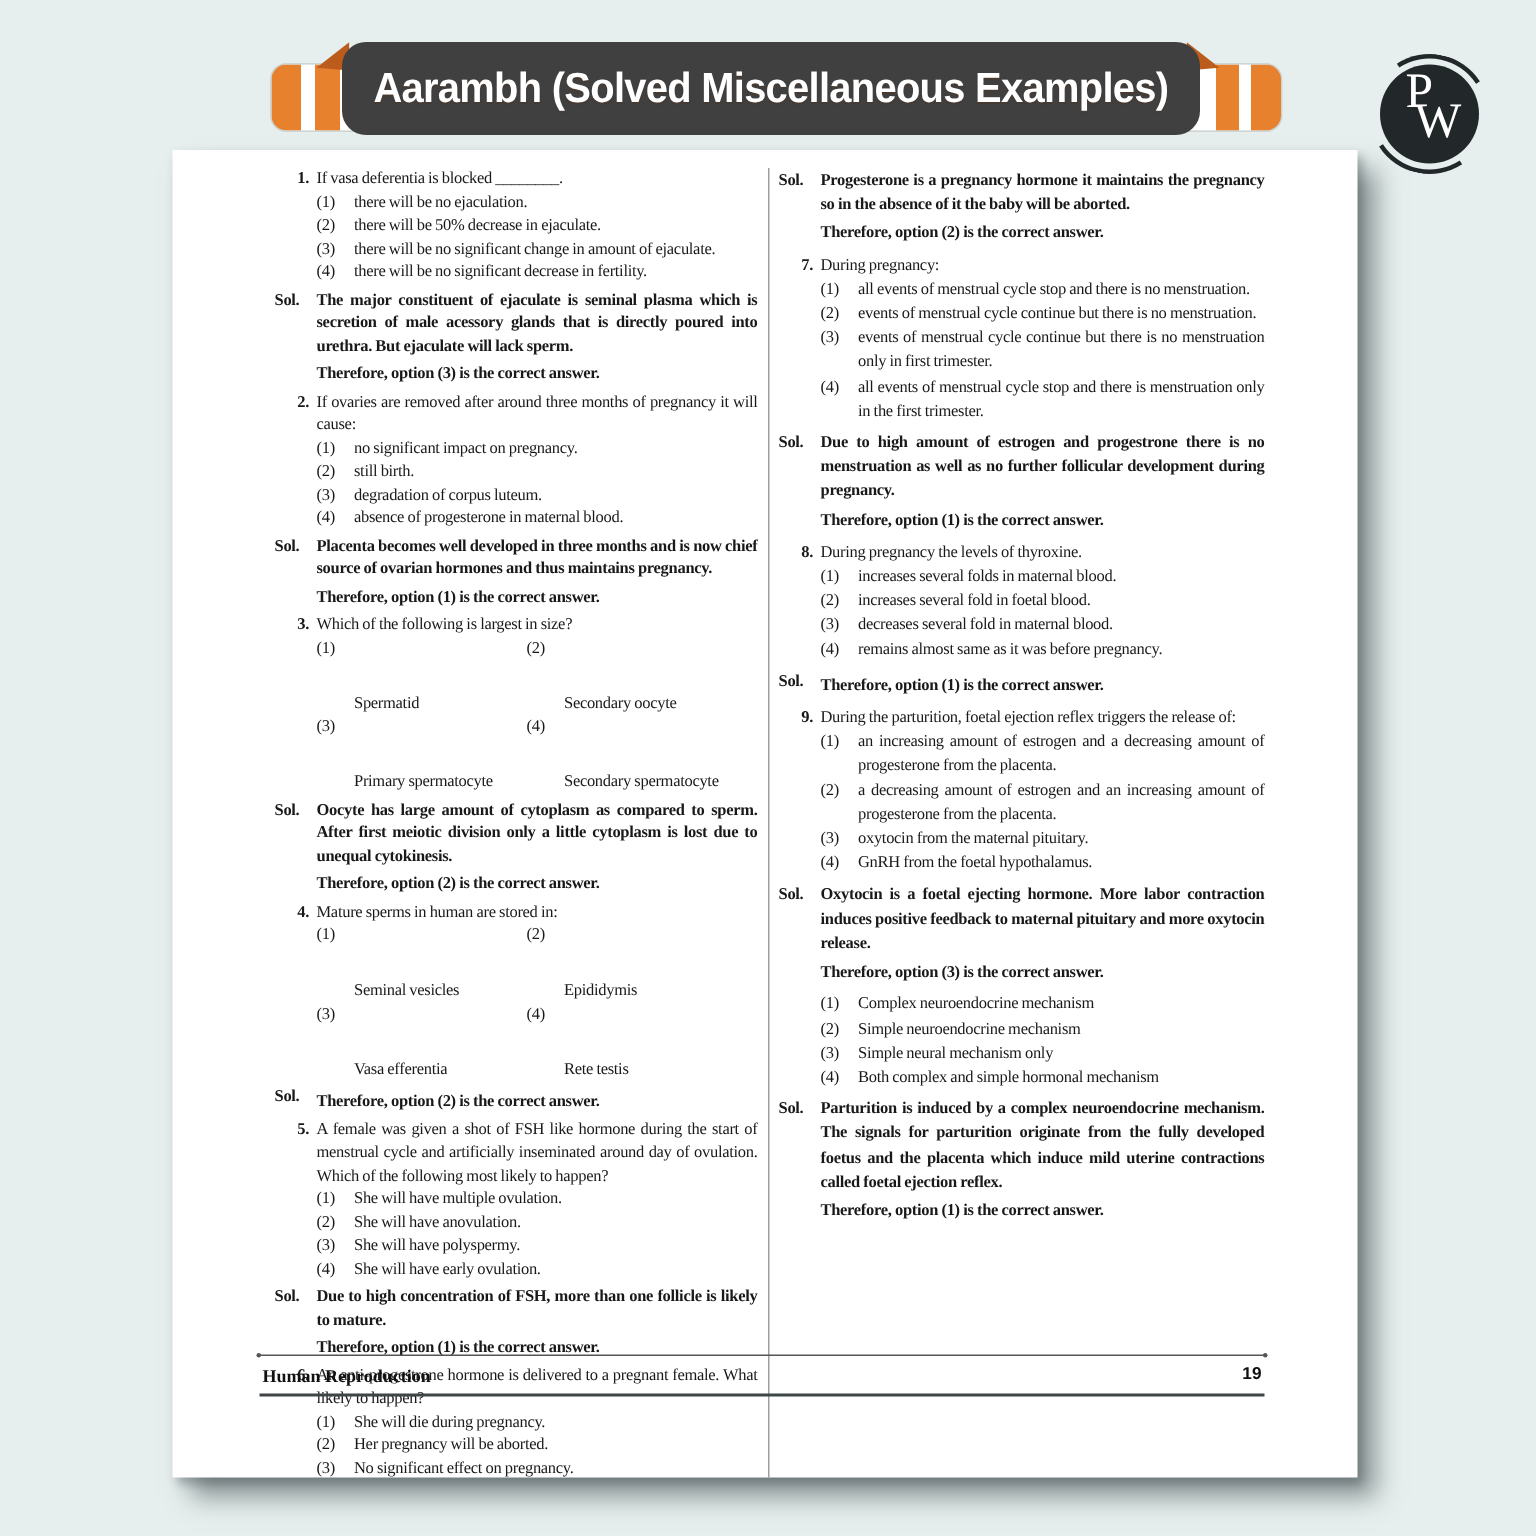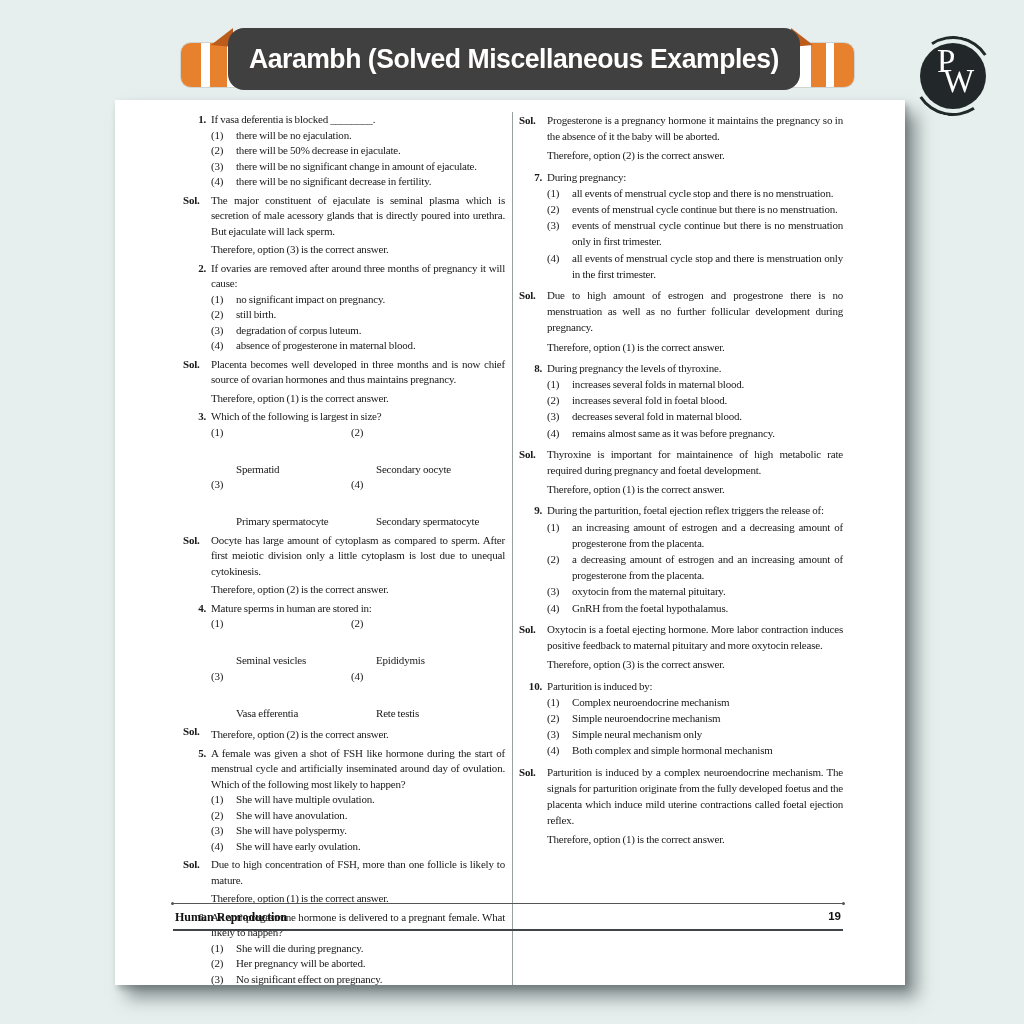--- a/index.html
+++ b/index.html
@@ -37,21 +37,21 @@
   .content{position:absolute;left:68px;top:12px;display:flex;}
   .col{font-size:11px;color:#191919;letter-spacing:-0.2px;word-spacing:-0.3px;}
   .col-left{width:322px;line-height:15.5px;}
   .col-left .block{margin-bottom:3px;}
   .col-right{width:324px;line-height:16.2px;margin-left:7px;border-left:1px solid #98a0a2;padding-left:6px;}
   .col-right .block{margin-bottom:5px;}
   .q-head{display:flex;align-items:flex-start;}
   .q-num{flex:0 0 28px;text-align:right;padding-right:5px;font-weight:bold;box-sizing:border-box;}
   .sol-label{flex:0 0 28px;font-weight:bold;}
   .q-text{flex:1;text-align:justify;}
-  .sol-body{flex:1;display:block;}
+  .sol-body{flex:1;display:block;font-weight:bold;}
   .sol-text{display:block;text-align:justify;}
   .sol-answer{margin-top:3px;}
   .options{margin-left:28px;}
   .option{display:flex;}
   .opt-label{flex:0 0 25px;}
   .opt-text{flex:1;text-align:justify;}
   .options.two-col{display:grid;grid-template-columns:140px 1fr;}
   .options.two-col .opt-text{text-align:left;margin-top:37px;}
   
   .footer{position:absolute;left:58px;top:803px;width:670px;}
@@ -339,21 +339,20 @@
             <div class="option">
               <span class="opt-label">(4)</span>
               <span class="opt-text">remains almost same as it was before pregnancy.</span>
             </div>
           </div>
         </div>
         <div class="block solution">
           <div class="q-head">
             <span class="sol-label">Sol.</span>
             <span class="sol-body">
-              <span class="sol-text">Thyroxine is important for maintainence of high metabolic rate required during pregnancy and foetal development.</span>
               <div class="sol-answer">Therefore, option (1) is the correct answer.</div>
             </span>
           </div>
         </div>
         <div class="block question">
           <div class="q-head">
             <span class="q-num">9.</span>
             <span class="q-text">During the parturition, foetal ejection reflex triggers the release of:</span>
           </div>
           <div class="options">
@@ -378,24 +377,20 @@
         <div class="block solution">
           <div class="q-head">
             <span class="sol-label">Sol.</span>
             <span class="sol-body">
               <span class="sol-text">Oxytocin is a foetal ejecting hormone. More labor contraction induces positive feedback to maternal pituitary and more oxytocin release.</span>
               <div class="sol-answer">Therefore, option (3) is the correct answer.</div>
             </span>
           </div>
         </div>
         <div class="block question">
-          <div class="q-head">
-            <span class="q-num">10.</span>
-            <span class="q-text">Parturition is induced by:</span>
-          </div>
           <div class="options">
             <div class="option">
               <span class="opt-label">(1)</span>
               <span class="opt-text">Complex neuroendocrine mechanism</span>
             </div>
             <div class="option">
               <span class="opt-label">(2)</span>
               <span class="opt-text">Simple neuroendocrine mechanism</span>
             </div>
             <div class="option">

